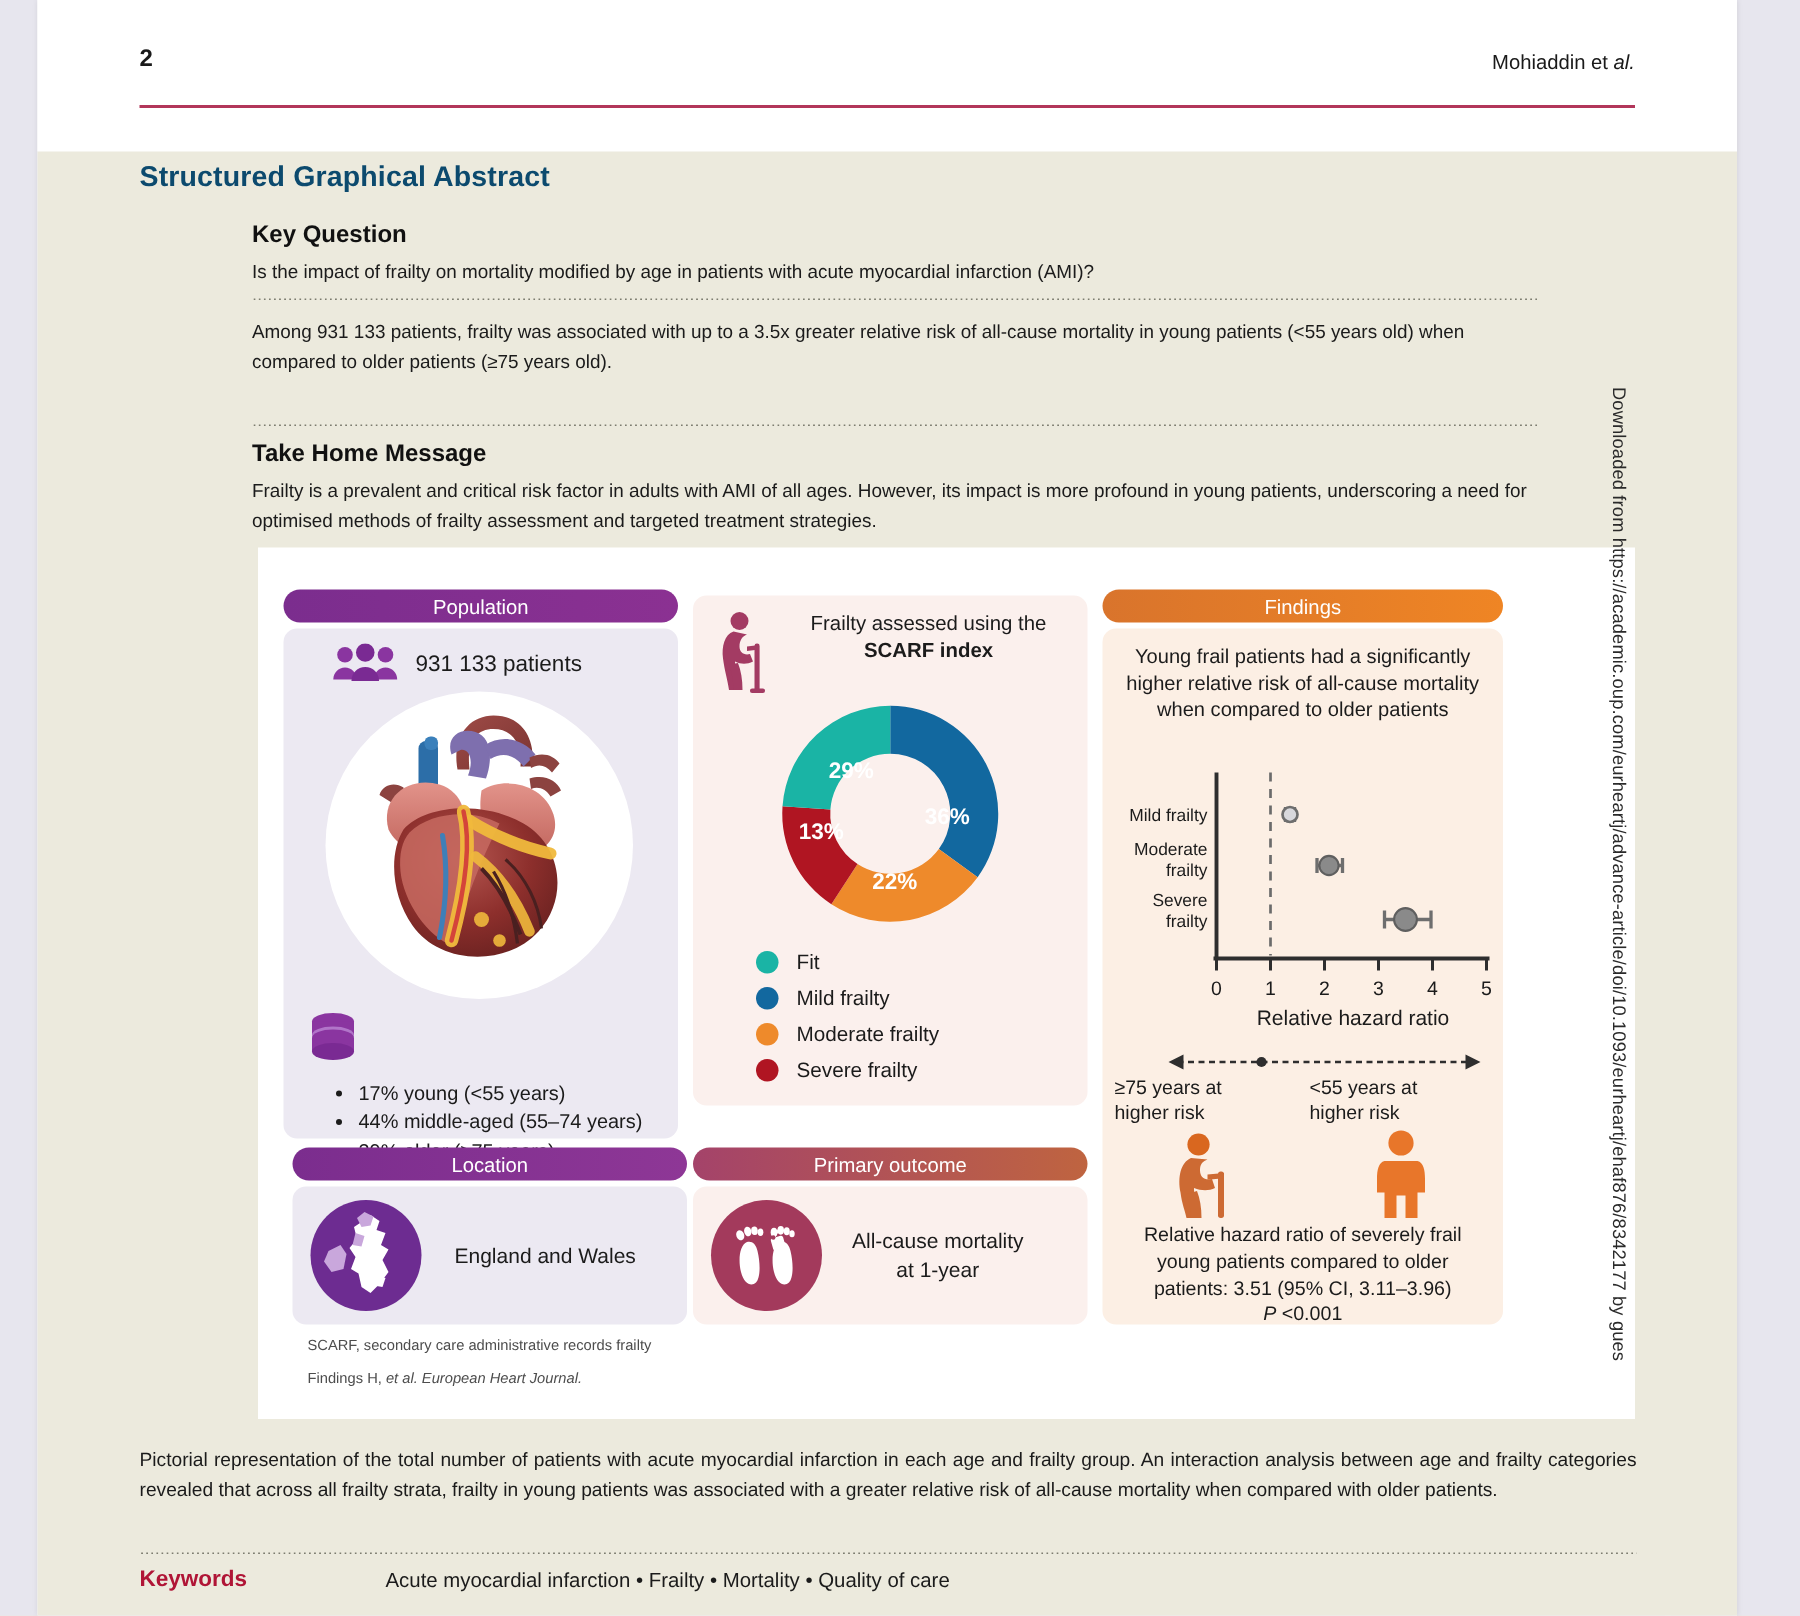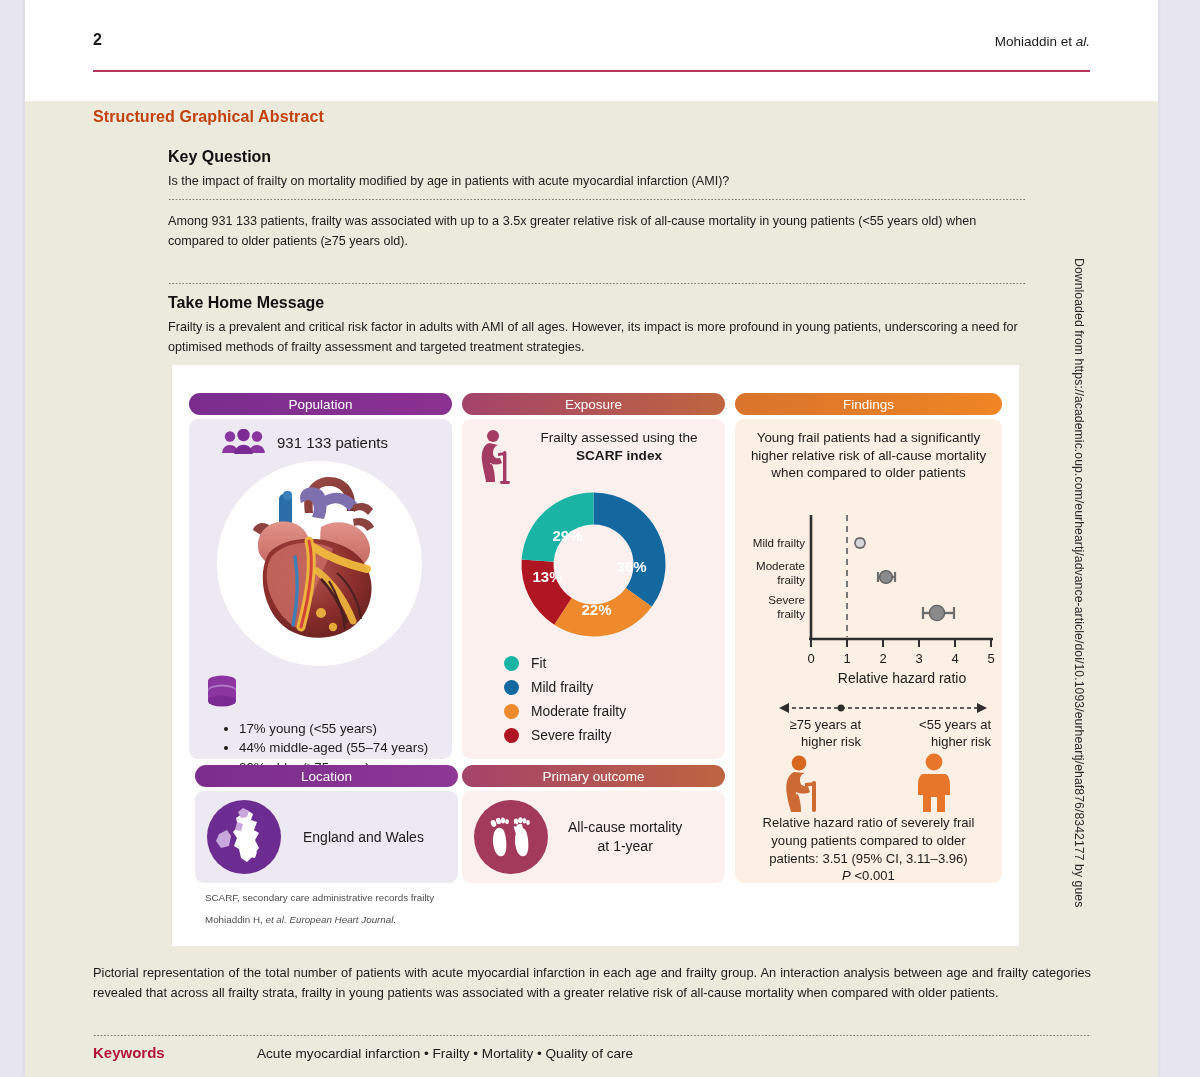--- a/index.html
+++ b/index.html
@@ -15,32 +15,32 @@
   .page-top{position:absolute;left:0;top:0;width:100%;height:101px;background:#ffffff;}
   .page-body{position:absolute;left:0;top:101px;width:100%;height:976px;background:#eceadd;}
 
   
   .folio{position:absolute;left:68px;top:31px;font-size:16px;font-weight:bold;color:#1a1a1a;}
   .runhead{position:absolute;right:68px;top:34px;font-size:13.5px;color:#1a1a1a;}
   .runhead i{font-style:italic;}
   .head-rule{position:absolute;left:68px;top:70px;width:997px;height:1.6px;background:#b2365a;}
 
   
-  .sga-title{position:absolute;left:68px;top:108px;font-size:16px;font-weight:bold;color:#c2410c;letter-spacing:.1px;}
+  .sga-title{position:absolute;left:68px;top:108px;font-size:19px;font-weight:bold;color:#0c4a6e;letter-spacing:.1px;}
 
   
   .kblock{position:absolute;left:143px;width:857px;}
   .kb-h{font-size:16px;font-weight:bold;color:#111;margin-bottom:5px;}
   .kb-p{font-size:12.6px;color:#1b1b1b;line-height:1.62;}
   .dots{position:absolute;left:143px;width:857px;height:1px;
         background-image:radial-gradient(circle,#7c7c6f 0.6px, transparent 0.7px);
         background-size:3.4px 1px;background-repeat:repeat-x;}
 
   
-  .ga{position:absolute;left:147px;top:365px;width:847px;height:581px;background:#fff;}
+  .ga{position:absolute;left:147px;top:365px;width:918px;height:581px;background:#fff;}
 
   .panel-title{height:22px;border-radius:11px;display:flex;align-items:center;justify-content:center;
                color:#fff;font-size:13.5px;}
   .panel-body{border-radius:9px;}
 
   .col{position:absolute;}
 
   
   #popCol{left:17px;top:28px;width:263px;}
   #popCol .panel-title{background:linear-gradient(90deg,#7b2d8e,#8b3192);}
@@ -81,21 +81,21 @@
   .feet-circle{width:74px;height:74px;border-radius:50%;margin-left:12px;background:#a33a5c;position:relative;flex:0 0 auto;}
   .out-text{font-size:14px;color:#1b1b1b;margin-left:20px;text-align:center;line-height:1.35;}
 
   
   #finCol{left:563px;top:28px;width:267px;}
   #finCol .panel-title{background:linear-gradient(90deg,#d9742c,#ef8524);}
   #finBody{background:#fcefe4;margin-top:4px;height:464px;position:relative;}
   .fin-head{position:absolute;left:8px;top:10px;width:251px;text-align:center;font-size:13.4px;line-height:1.32;color:#1b1b1b;}
   .forest{position:absolute;left:4px;top:88px;}
   .risk-row{position:absolute;left:6px;top:282px;width:255px;}
-  .risk-lbl{position:absolute;text-align:right;font-size:13px;line-height:1.3;color:#1b1b1b;}
+  .risk-lbl{position:absolute;text-align:left;font-size:13px;line-height:1.3;color:#1b1b1b;}
   .fin-foot{position:absolute;left:6px;top:395px;width:255px;text-align:center;font-size:13.1px;line-height:1.36;color:#1b1b1b;}
   .fin-foot i{font-style:italic;}
 
   
   .ga-note{position:absolute;left:33px;font-size:9.8px;color:#4d4d4d;}
   .ga-note i{font-style:italic;}
 
   
   .caption{position:absolute;left:68px;top:963px;width:998px;font-size:12.8px;line-height:1.55;color:#1b1b1b;
            text-align:justify;}
@@ -238,21 +238,20 @@
               <path d="M30 22 L36 24 L34 31 L28 30 Z" fill="#c9a7dc"></path>
               <path d="M12 34 L20 30 L24 36 L22 46 L14 48 L9 41 Z" fill="#c9a7dc"></path>
               <path d="M44 50 L50 52 L48 58 L42 57 Z" fill="#ffffff"></path>
             </svg>
           </div>
           <span class="loc-text">England and Wales</span>
         </div>
       </div>
 
       <div class="col" id="expCol">
-        <div class="panel-title">Exposure</div>
         <div class="panel-body" id="expBody">
 
           <svg class="walker" width="40" height="56" viewBox="0 0 40 56">
             <circle cx="17" cy="7" r="6" fill="#a33b63"></circle>
             <path d="M13 14 C7 16 5 24 6 32 C7 40 9 46 10 53 L16 53 C15 45 14 39 14 34 C18 36 22 36 26 34 L24 29 C20 30 17 28 17 24 C17 20 19 17 22 16 Z" fill="#a33b63"></path>
             <path d="M10 36 C12 42 13 48 13 53 L19 53 C19 46 18 40 16 35 Z" fill="#a33b63"></path>
             <rect x="27" y="22" width="3.4" height="32" rx="1.6" fill="#a33b63"></rect>
             <path d="M22 24 L30 23 L30 26 L22 27 Z" fill="#a33b63"></path>
             <rect x="24" y="52" width="10" height="3" rx="1.4" fill="#a33b63"></rect>
           </svg>
@@ -424,21 +423,21 @@
             <span>Relative hazard ratio of severely frail</span><br>
             <span>young patients compared to older</span><br>
             <span>patients: 3.51 (95% CI, 3.11–3.96)</span><br>
             <i>P</i><span> &lt;0.001</span>
           </div>
         </div>
       </div>
 
       <div class="ga-note" style="top:527px;">SCARF, secondary care administrative records frailty</div>
       <div class="ga-note" style="top:549px;">
-        <span>Mohiaddin H, </span><i>et al. European Heart Journal.</i>
+        <span>Findings H, </span><i>et al. European Heart Journal.</i>
       </div>
     </div>
 
     <div class="caption">Pictorial representation of the total number of patients with acute myocardial infarction in each age and frailty group. An interaction analysis between age and frailty categories revealed that across all frailty strata, frailty in young patients was associated with a greater relative risk of all-cause mortality when compared with older patients.</div>
     <div class="kw-dots"></div>
     <div class="kw-label">Keywords</div>
     <div class="kw-text">Acute myocardial infarction • Frailty • Mortality • Quality of care</div>
   </div>
 
   <div class="sidebar">Downloaded from https://academic.oup.com/eurheartj/advance-article/doi/10.1093/eurheartj/ehaf876/8342177 by gues</div>

